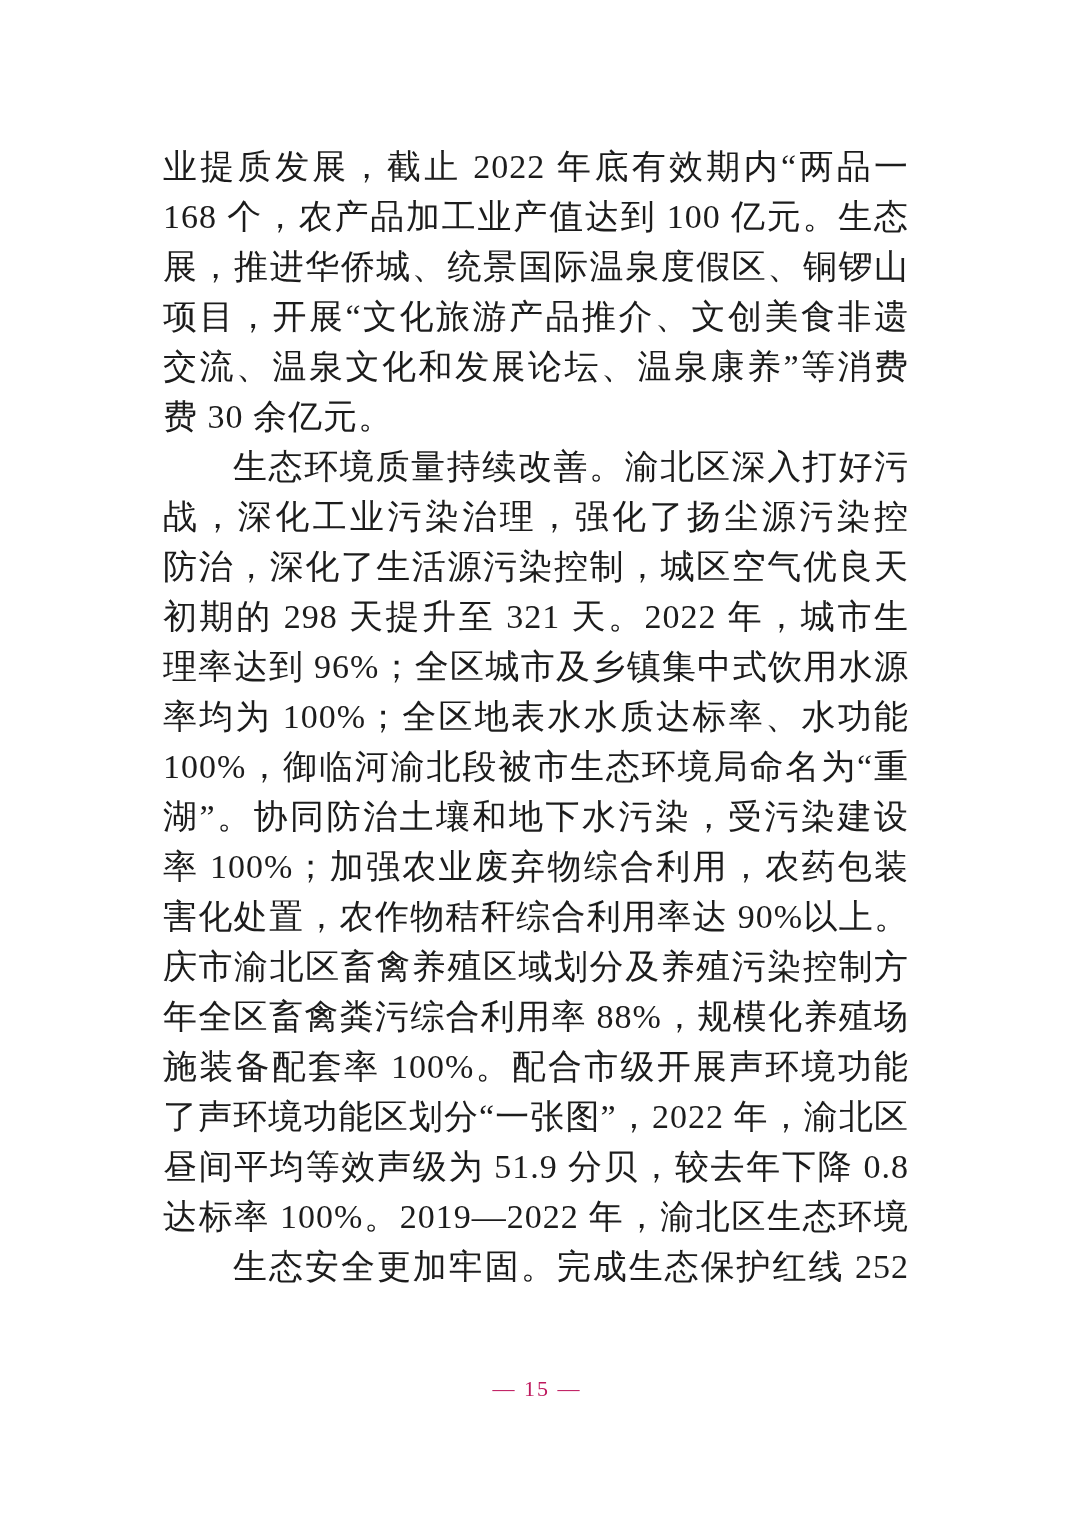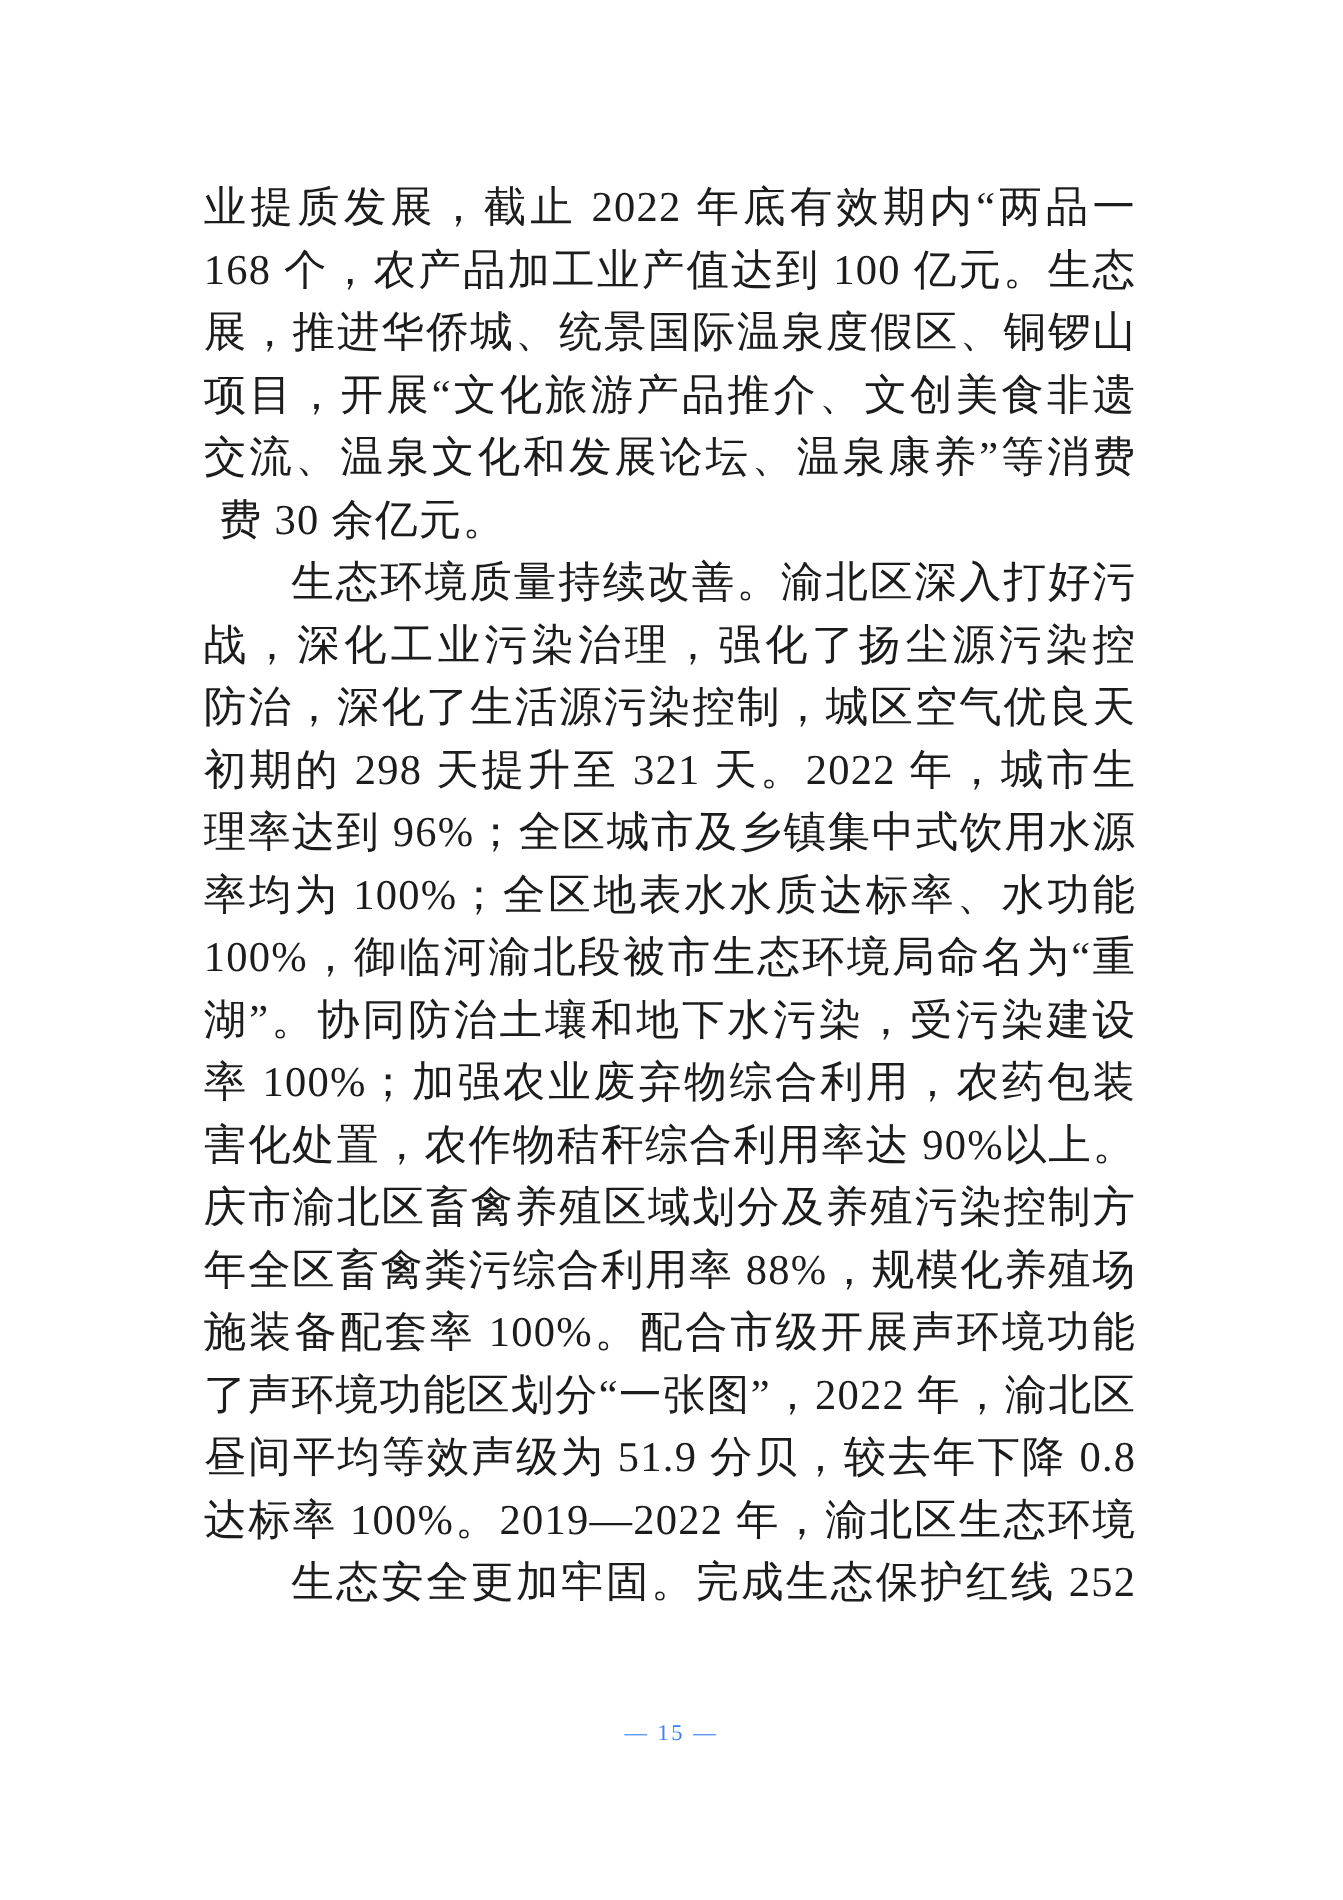--- a/index.html
+++ b/index.html
@@ -24,35 +24,34 @@
     height: 50px;
     letter-spacing: 1px;
     text-align: justify;
     text-align-last: justify;
     text-justify: inter-character;
     overflow: hidden;
   }
   .line.para-end {
     text-align: right;
     text-align-last: left;
-    margin-left: 12px;
   }
   .line.indent {
     padding-left: 70px;
     width: 676px;
   }
   .footer {
     position: absolute;
     top: 1376px;
     left: 0;
     width: 100%;
     text-align: center;
-    font-size: 18px;
+    font-size: 22px;
     letter-spacing: 2px;
-    color: #3b82f6;
+    color: #be185d;
   }
 </style>
 </head>
 <body>
 
 <div class="page">
 
   <div class="text-block">
     <div class="line">业提质发展，截止 2022 年底有效期内“两品一标”农产品</div>
     <div class="line">168 个，农产品加工业产值达到 100 亿元。生态旅游健康发</div>

